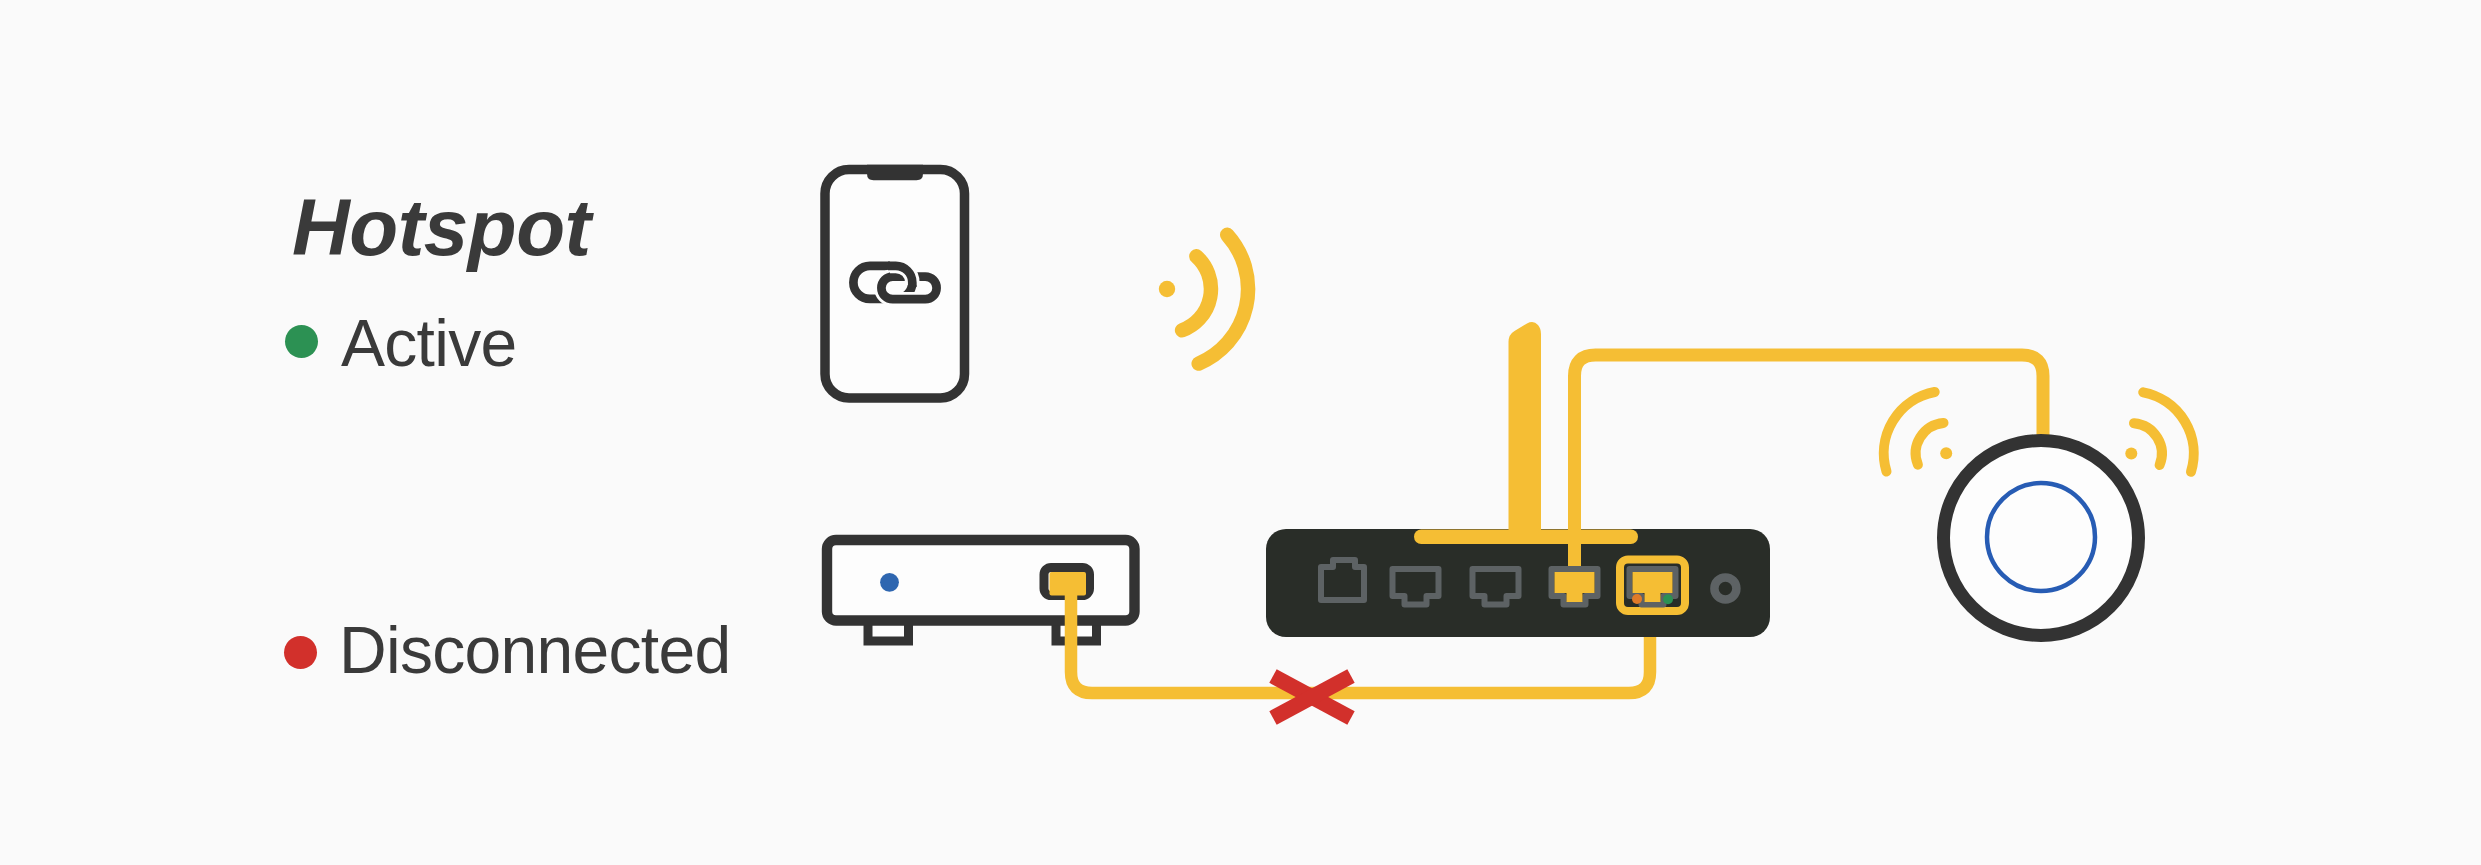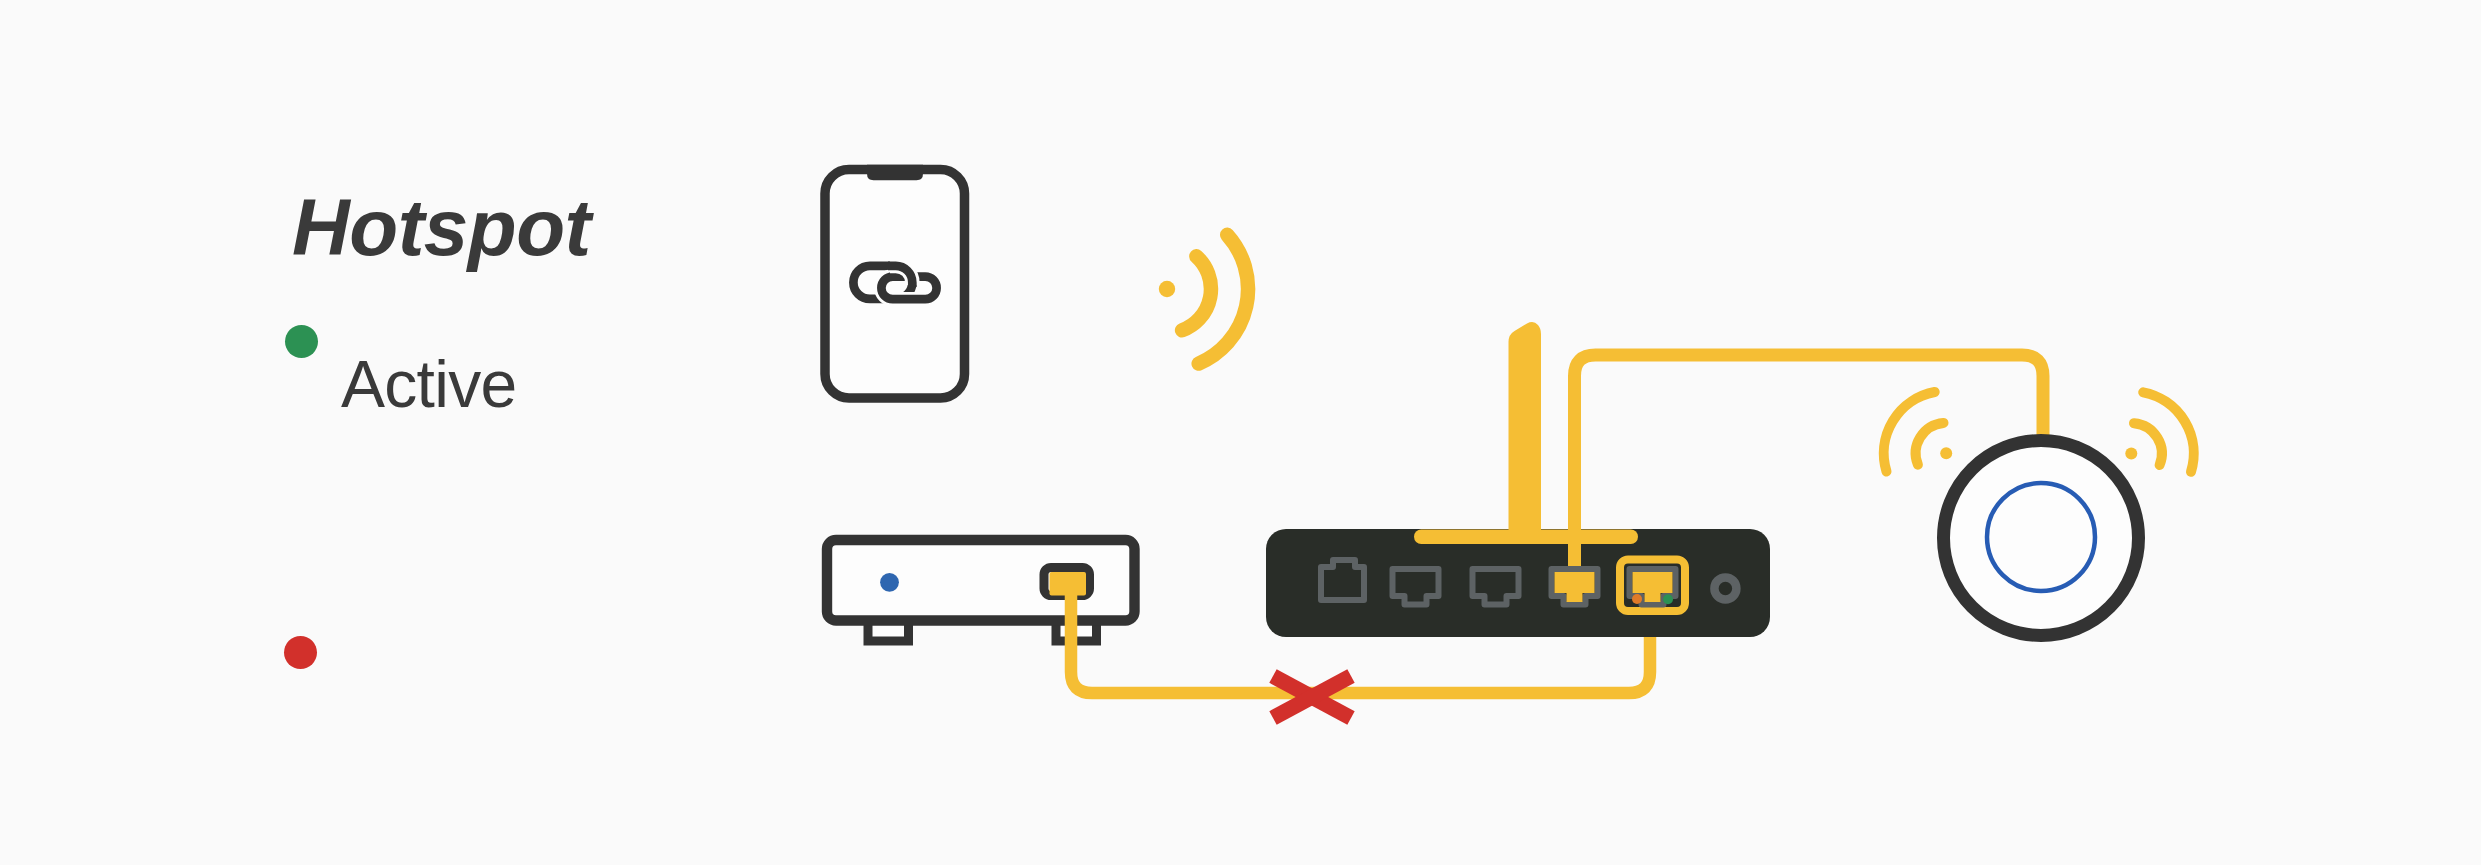--- a/index.html
+++ b/index.html
@@ -41,21 +41,21 @@
     white-space:nowrap;
   }
   .status-dot{
     position:absolute;
     width:33px;height:33px;border-radius:50%;
   }
   .dot-green{background:var(--green);}
   .dot-red{background:var(--red);}
   #hotspot-title{left:292px;top:188px;}
   #hotspot-dot{left:285px;top:325px;}
-  #hotspot-status{left:341px;top:310px;margin-top:41px;}
+  #hotspot-status{left:341px;top:310px;}
   #modem-title{left:292px;top:502px;}
   #modem-dot{left:284px;top:636px;}
   #modem-status{left:339px;top:617px;}
 
   .ink-stroke{stroke:var(--ink);fill:none;}
   .device-body{fill:var(--device-fill);stroke:var(--ink);}
   .yellow-fill{fill:var(--yellow);}
   .yellow-stroke{stroke:var(--yellow);fill:none;}
   .gray-stroke{stroke:var(--port-gray);fill:none;}
   .router-fill{fill:var(--router-body);}
@@ -63,20 +63,21 @@
 </head>
 <body>
 
 <div class="canvas">
 
   <div class="legend-title" id="hotspot-title">Hotspot</div>
   <span class="status-dot dot-green" id="hotspot-dot"></span>
   <div class="legend-status" id="hotspot-status">Active</div>
 
   <span class="status-dot dot-red" id="modem-dot"></span>
+  <div class="legend-status" id="modem-status">Disconnected</div>
 
   <svg class="diagram-svg" viewBox="0 0 2481 865">
 
     <g>
       <rect class="device-body" x="825" y="169.5" width="139.5" height="228.5" rx="24" stroke-width="9.5"></rect>
       <path d="M 867 164.8 L 923 164.8 L 923 173.8 Q 923 180.3 916.5 180.3 L 873.5 180.3 Q 867 180.3 867 173.8 Z" fill="var(--ink)"></path>
       <g>
         <rect class="ink-stroke" x="853.4" y="265.9" width="58.9" height="33" rx="16.5" stroke-width="8.7"></rect>
         <rect x="881.4" y="276.6" width="55.2" height="22.6" rx="11.3" fill="none" stroke="var(--device-fill)" stroke-width="14.5"></rect>
         <rect class="ink-stroke" x="881.4" y="276.6" width="55.2" height="22.6" rx="11.3" stroke-width="8.7"></rect>

